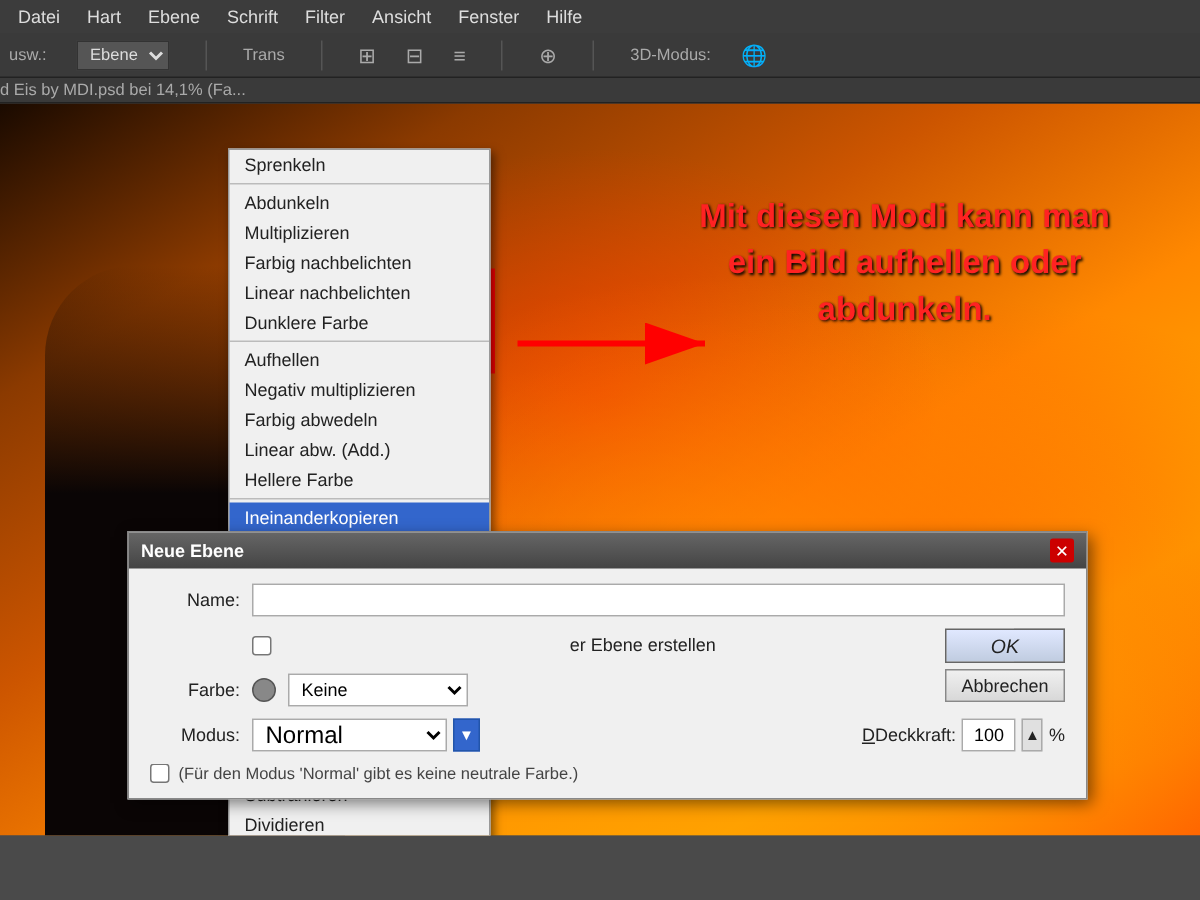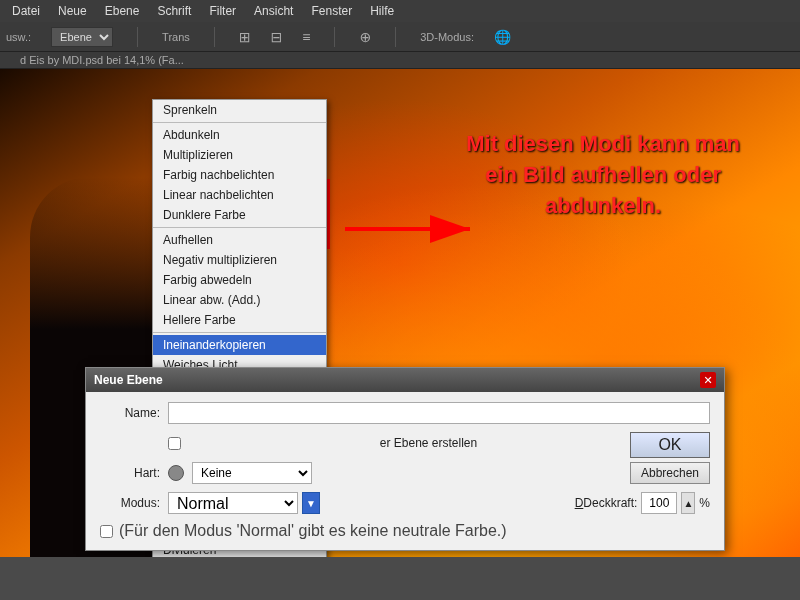--- a/index.html
+++ b/index.html
@@ -56,21 +56,21 @@
       height: 20px;
       background: #555;
       margin: 0 4px;
     }
 
     
     .doc-title {
       background: #3a3a3a;
       color: #aaa;
       font-size: 11px;
-      padding: 2px 20px;
+      padding: 2px 0;
       border-bottom: 1px solid #222;
     }
 
     
     .canvas-area {
       position: relative;
       width: 800px;
       height: 488px;
       overflow: hidden;
     }
@@ -163,21 +163,21 @@
     }
     .dropdown-sep {
       height: 1px;
       background: #bbb;
       margin: 2px 0;
     }
 
     
     .dialog {
       position: absolute;
-      bottom: 6px;
+      bottom: 24px;
       left: 85px;
       width: 640px;
       background: #f0f0f0;
       border: 1px solid #888;
       box-shadow: 3px 3px 10px rgba(0,0,0,0.5);
       z-index: 200;
       font-size: 12px;
       color: #222;
     }
     .dialog-titlebar {
@@ -305,56 +305,57 @@
       justify-content: center;
     }
     .opacity-unit { font-size: 12px; }
     .dialog-checkbox-row {
       display: flex;
       align-items: center;
       gap: 6px;
       margin-top: 6px;
     }
     .dialog-hint {
-      font-size: 16px;
+      font-size: 11px;
       color: #444;
     }
     .dialog-buttons {
       position: absolute;
       top: 40px;
       right: 14px;
       display: flex;
       flex-direction: column;
       gap: 4px;
     }
     .btn-ok {
       background: linear-gradient(to bottom, #e0e8ff, #c0cce0);
       border: 1px solid #666;
       color: #222;
-      font-size: 16px;
+      font-size: 13px;
       padding: 3px 20px;
       cursor: pointer;
       min-width: 70px;
+      font-style: italic;
     }
     .btn-cancel {
       background: linear-gradient(to bottom, #f0f0f0, #d8d8d8);
       border: 1px solid #888;
       color: #222;
       font-size: 12px;
       padding: 3px 10px;
       cursor: pointer;
     }
     .clip-label { font-size: 12px; }
   </style>
 </head>
 <body>
 
 <div class="menubar">
   <span class="menubar-item">Datei</span>
-  <span class="menubar-item">Neue</span>
+  <span class="menubar-item">Hart</span>
   <span class="menubar-item">Ebene</span>
   <span class="menubar-item">Schrift</span>
   <span class="menubar-item">Filter</span>
   <span class="menubar-item">Ansicht</span>
   <span class="menubar-item">Fenster</span>
   <span class="menubar-item">Hilfe</span>
 </div>
 
 <div class="toolbar">
   <span class="toolbar-label">usw.:</span>
@@ -450,21 +451,21 @@
 
       <div class="dialog-row" style="margin-left:68px;">
         <input type="checkbox" style="">
         <span class="clip-label">er Ebene erstellen</span>
         <select style="height:22px;border:1px solid #aaa;background:white;font-size:12px;">
           <option>▼</option>
         </select>
       </div>
 
       <div class="dialog-color-row">
-        <span class="dialog-label">Hart:</span>
+        <span class="dialog-label">Farbe:</span>
         <div class="color-dot"></div>
         <select class="color-select" style="width:120px;">
           <option>Keine</option>
           <option>Rot</option>
           <option>Orange</option>
           <option>Gelb</option>
           <option>Grün</option>
           <option>Blau</option>
           <option>Violett</option>
           <option>Grau</option>

